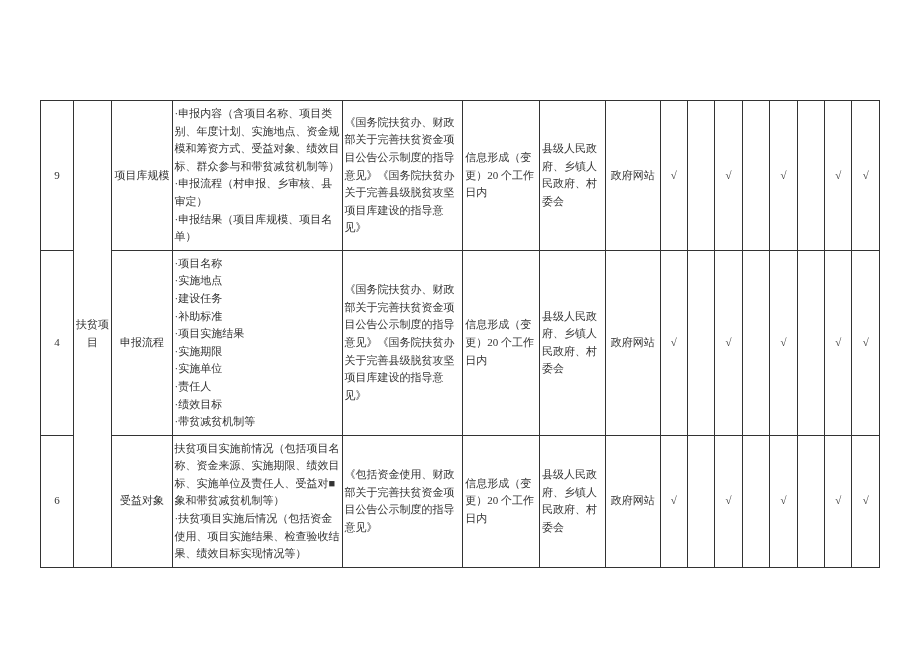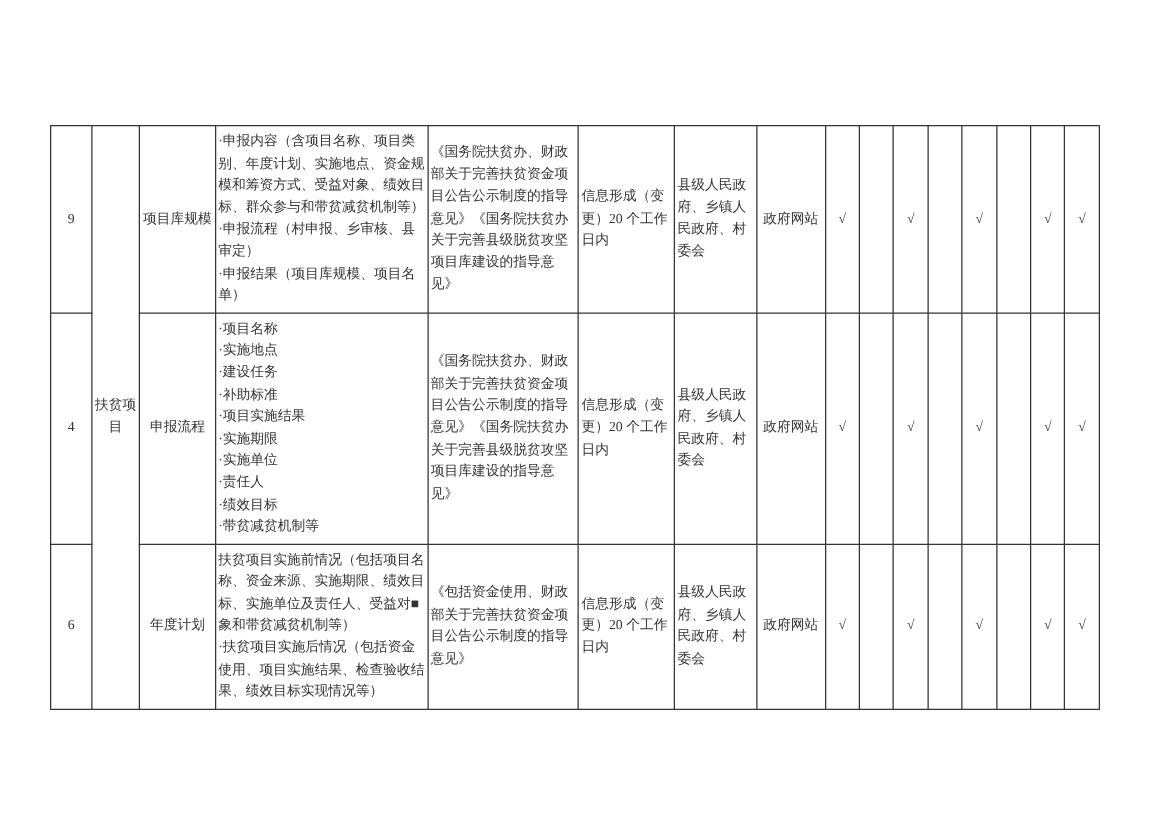--- a/index.html
+++ b/index.html
@@ -117,21 +117,21 @@
       <td class="check">√</td>
       <td class="check"></td>
       <td class="check">√</td>
       <td class="check"></td>
       <td class="check">√</td>
       <td class="check">√</td>
     </tr>
 
     <tr>
       <td class="center">6</td>
-      <td class="center">年度计划</td>
+      <td class="center">受益对象</td>
       <td style="white-space: pre-line;">扶贫项目实施前情况（包括项目名称、资金来源、实施期限、绩效目标、实施单位及责任人、受益对■象和带贫减贫机制等）
 ·扶贫项目实施后情况（包括资金使用、项目实施结果、检查验收结果、绩效目标实现情况等）</td>
       <td>《包括资金使用、财政部关于完善扶贫资金项目公告公示制度的指导意见》</td>
       <td>信息形成（变更）20 个工作日内</td>
       <td>县级人民政府、乡镇人民政府、村委会</td>
       <td class="center">政府网站</td>
       <td class="check">√</td>
       <td class="check"></td>
       <td class="check">√</td>
       <td class="check"></td>

